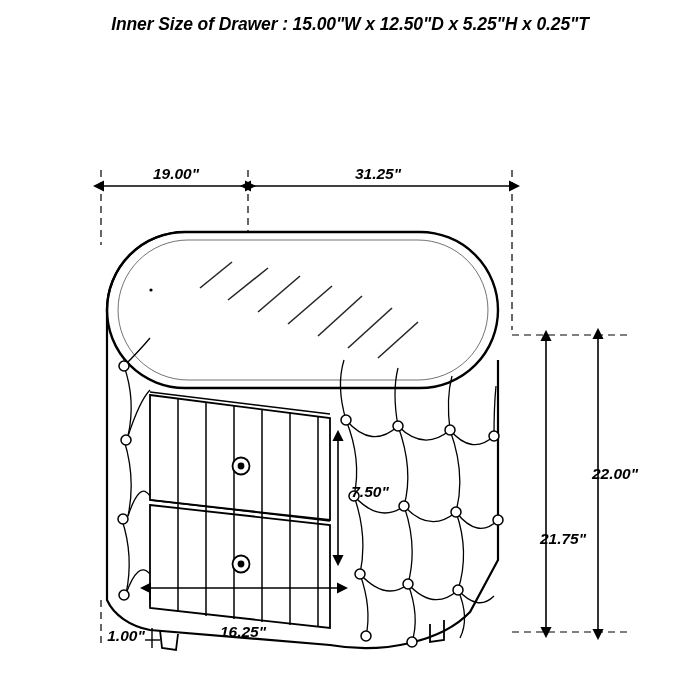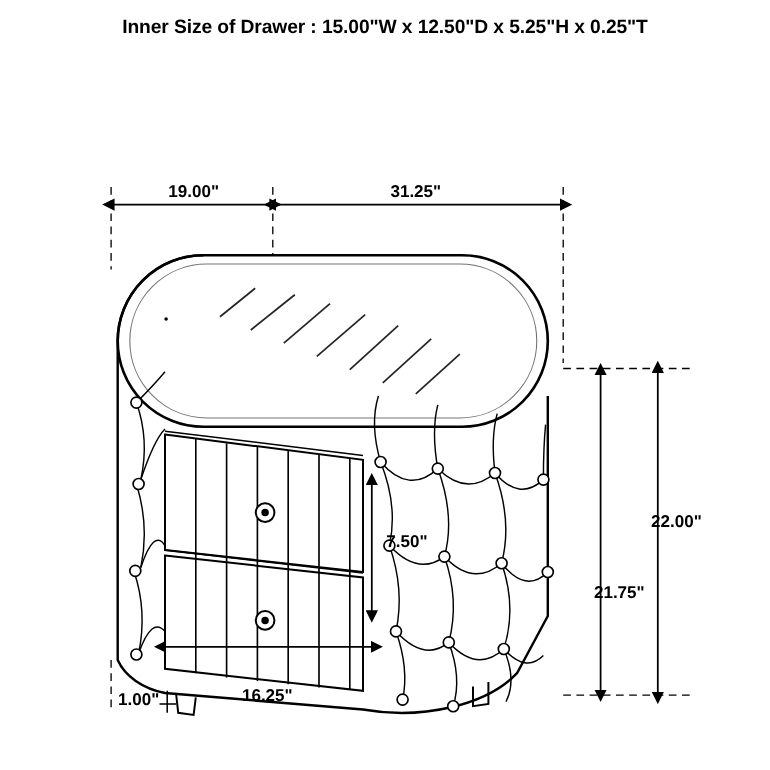--- a/index.html
+++ b/index.html
@@ -12,20 +12,21 @@
     height: 700px;
     font-family: "Liberation Sans", sans-serif;
     color: #000000;
     position: relative;
     overflow: hidden;
   }
   #stage {
     position: relative;
     width: 700px;
     height: 700px;
+    font-style: italic;
   }
   .title {
     position: absolute;
     top: 14px;
     left: 0;
     width: 700px;
     text-align: center;
     font-size: 17.5px;
     font-weight: bold;
     letter-spacing: -0.1px;

